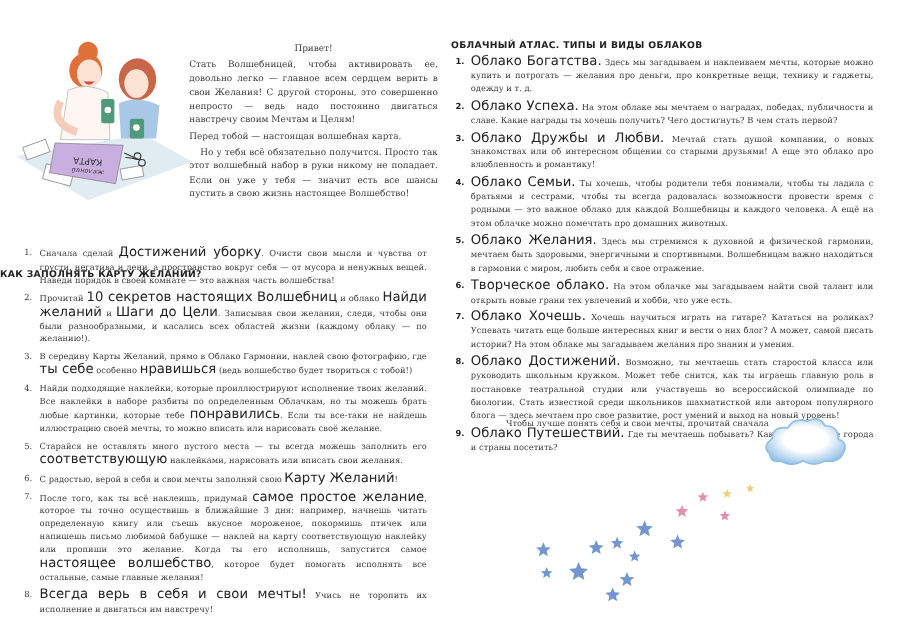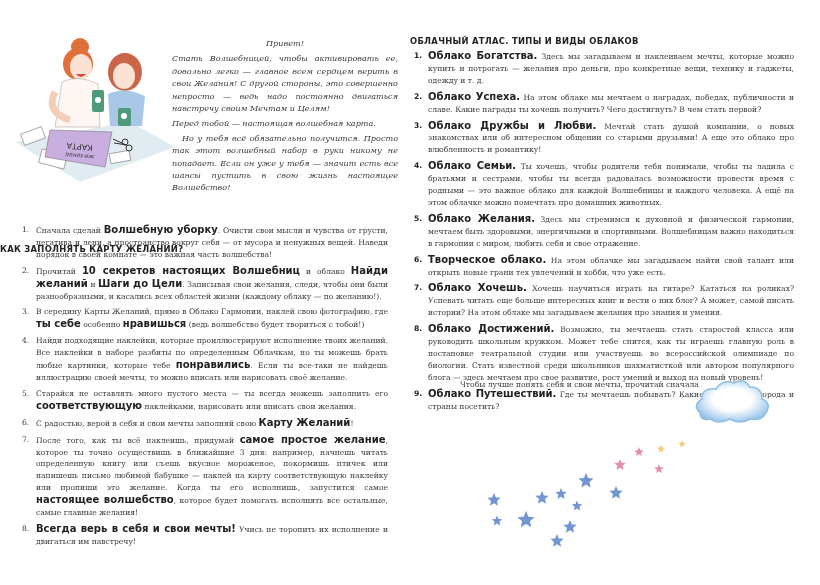--- a/index.html
+++ b/index.html
@@ -6,38 +6,38 @@
   body { width:820px; height:585px; background:#ffffff; position:relative; overflow:hidden;
          font-family:"DejaVu Serif", serif; color:#3a3a3a; }
   .page { position:absolute; top:0; height:585px; }
   .left { left:0; width:410px; }
   .right { left:410px; width:410px; }
 
   
   .illus { position:absolute; left:10px; top:22px; width:165px; height:160px; }
 
   .greeting { position:absolute; left:172px; top:37px; width:226px;
-              font-family:"DejaVu Serif", serif; font-style:italic; font-size:8.1px; line-height:12.4px; color:#3a3a3a; }
+              font-family:"DejaVu Serif", serif; font-size:8.1px; line-height:12.4px; color:#3a3a3a; }
   .greeting p { margin:0 0 2.5px 0; text-align:justify; hyphens:auto; }
   .greeting .hello { text-align:center; margin-bottom:3px; }
   .greeting .indent { text-indent:10px; }
 
   .section-title { position:absolute; font-family:"DejaVu Sans", sans-serif; font-weight:bold;
                    font-size:8.4px; letter-spacing:0.3px; color:#222; text-align:left; }
   .t-left { left:0; width:410px; top:208px;margin-top:36px; }
   .t-right { left:410px; width:410px; top:36px; }
 
   ol.list { position:absolute; margin:0; padding:0; list-style:none;
             font-family:"DejaVu Serif", serif; font-size:7.6px; line-height:11.9px; color:#3a3a3a; }
   ol.list li { position:relative; padding-left:14px; margin-bottom:4px; text-align:justify; }
   ol.list li .num { position:absolute; left:0; top:0; }
   .list-left { left:22px; top:224px; width:366px; }
   .list-right { left:414px; top:50px; width:380px; }
   .list-right li .num { font-family:"DejaVu Sans", sans-serif; font-weight:bold; color:#222; }
-  .b { font-family:"DejaVu Sans", sans-serif; font-weight:bold; color:#222; font-size:10px; }
+  .b { font-family:"DejaVu Sans", sans-serif; font-weight:normal; color:#222; font-size:12px; }
 
   .closing { position:absolute; left:412px; top:378px; width:300px;
              font-family:"DejaVu Serif", serif; font-size:7.6px; line-height:13px; color:#3a3a3a;margin-left:48px; }
   .closing p { margin:0; }
 
   .cloud { position:absolute; left:692px; top:375px; width:80px; height:50px; }
   .stars { position:absolute; left:470px; top:420px; width:330px; height:140px; }
 </style>
 </head>
 <body>
@@ -81,21 +81,21 @@
 <div class="greeting">
   <p class="hello">Привет!</p>
   <p>Стать Волшебницей, чтобы активировать ее, довольно легко — главное всем сердцем верить в свои Желания! С другой стороны, это совершенно непросто — ведь надо постоянно двигаться навстречу своим Мечтам и Целям!</p>
   <p>Перед тобой — настоящая волшебная карта.</p>
   <p class="indent">Но у тебя всё обязательно получится. Просто так этот волшебный набор в руки никому не попадает. Если он уже у тебя — значит есть все шансы пустить в свою жизнь настоящее Волшебство!</p>
 </div>
 
 <div class="section-title t-left">КАК ЗАПОЛНЯТЬ КАРТУ ЖЕЛАНИЙ?</div>
 
 <ol class="list list-left">
-  <li><span class="num">1.</span><span>Сначала сделай </span><span class="b">Волшебную уборку</span><span>. Очисти свои мысли и чувства от грусти, негатива и лени, а пространство вокруг себя — от мусора и ненужных вещей. Наведи порядок в своей комнате — это важная часть волшебства!</span></li>
+  <li><span class="num">1.</span><span>Сначала сделай </span><span class="b">Достижений уборку</span><span>. Очисти свои мысли и чувства от грусти, негатива и лени, а пространство вокруг себя — от мусора и ненужных вещей. Наведи порядок в своей комнате — это важная часть волшебства!</span></li>
   <li><span class="num">2.</span><span>Прочитай </span><span class="b">10 секретов настоящих Волшебниц</span><span> и облако </span><span class="b">Найди желаний</span><span> и </span><span class="b">Шаги до Цели</span><span>. Записывая свои желания, следи, чтобы они были разнообразными, и касались всех областей жизни (каждому облаку — по желанию!).</span></li>
   <li><span class="num">3.</span><span>В середину Карты Желаний, прямо в Облако Гармонии, наклей свою фотографию, где </span><span class="b">ты себе</span><span> особенно </span><span class="b">нравишься</span><span> (ведь волшебство будет твориться с тобой!)</span></li>
   <li><span class="num">4.</span><span>Найди подходящие наклейки, которые проиллюстрируют исполнение твоих желаний. Все наклейки в наборе разбиты по определенным Облачкам, но ты можешь брать любые картинки, которые тебе </span><span class="b">понравились</span><span>. Если ты все-таки не найдешь иллюстрацию своей мечты, то можно вписать или нарисовать своё желание.</span></li>
   <li><span class="num">5.</span><span>Старайся не оставлять много пустого места — ты всегда можешь заполнить его </span><span class="b">соответствующую</span><span> наклейками, нарисовать или вписать свои желания.</span></li>
   <li><span class="num">6.</span><span>С радостью, верой в себя и свои мечты заполняй свою </span><span class="b">Карту Желаний</span><span>!</span></li>
   <li><span class="num">7.</span><span>После того, как ты всё наклеишь, придумай </span><span class="b">самое простое желание</span><span>, которое ты точно осуществишь в ближайшие 3 дня: например, начнешь читать определенную книгу или съешь вкусное мороженое, покормишь птичек или напишешь письмо любимой бабушке — наклей на карту соответствующую наклейку или пропиши это желание. Когда ты его исполнишь, запустится самое </span><span class="b">настоящее волшебство</span><span>, которое будет помогать исполнять все остальные, самые главные желания!</span></li>
   <li><span class="num">8.</span><span></span><span class="b">Всегда верь в себя и свои мечты!</span><span> Учись не торопить их исполнение и двигаться им навстречу!</span></li>
 </ol>
 
 <div class="page right"></div>

